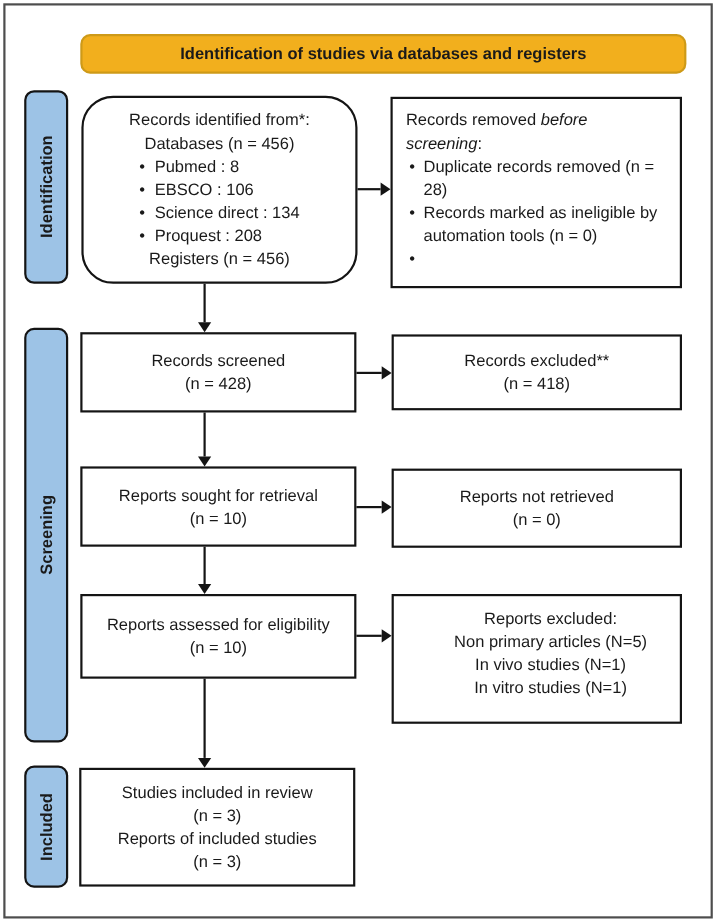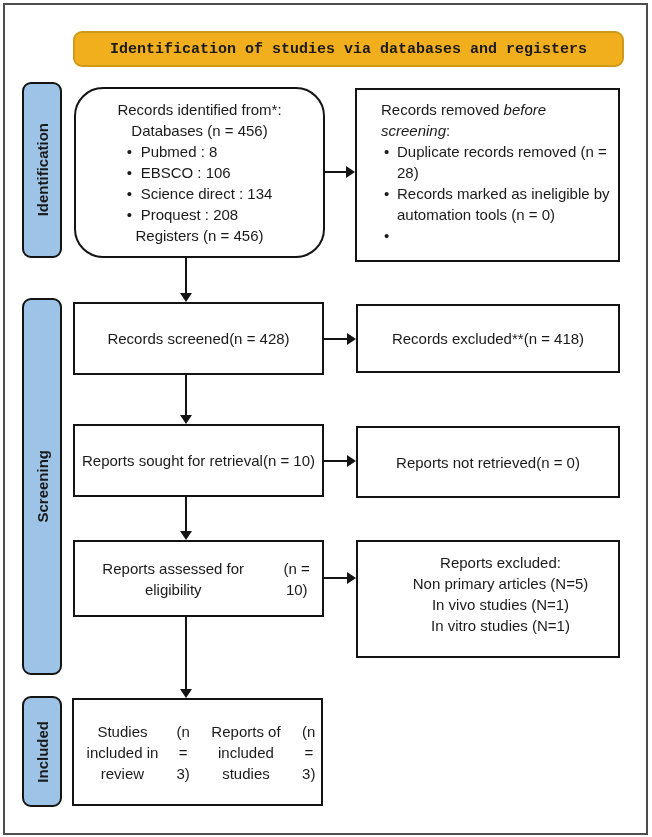--- a/index.html
+++ b/index.html
@@ -5,45 +5,45 @@
   html, body { margin: 0; padding: 0; background: #ffffff; }
   body { font-family: "Liberation Sans", sans-serif; color: #1a1a1a; }
 
   .stage { position: relative; width: 652px; height: 837px; background: #ffffff; overflow: hidden; }
   .frame { position: absolute; left: 3px; top: 3px; width: 641px; height: 828px; border: 2px solid #4d4d4d; background: #ffffff; }
 
   .banner {
     position: absolute; left: 73px; top: 31px; width: 551px; height: 36px;
     background: #F2AF1D; border: 2px solid #CE9A18; border-radius: 9px;
     display: flex; align-items: center; justify-content: center;
-    font-weight: bold; font-size: 15px; box-sizing: border-box; font-family: Liberation Mono, monospace;
+    font-weight: bold; font-size: 15px; box-sizing: border-box;
   }
 
   .sidebox {
     position: absolute; left: 22px; width: 40px;
     background: #9DC3E6; border: 2.5px solid #141414; border-radius: 9px;
     box-sizing: border-box;
     display: flex; align-items: center; justify-content: center;
   }
   .sidebox span {
     writing-mode: vertical-rl; transform: rotate(180deg);
     font-weight: bold; font-size: 15px; white-space: nowrap;
   }
   .side-id  { top: 82px;  height: 176px; }
   .side-scr { top: 298px; height: 377px; }
   .side-inc { top: 696px; height: 111px; }
 
   .wbox {
     position: absolute; background: #ffffff; border: 2.5px solid #141414;
     box-sizing: border-box; font-size: 15px; line-height: 21px;
   }
-  .center-2 { display: flex; align-items: center; justify-content: center; text-align: center; }
+  .center-2 { display: flex; flex-direction: column; align-items: center; justify-content: center; text-align: center; }
 
   .b1  { left: 74px;  top: 87px;  width: 251px; height: 171px; text-align: center; padding-top: 10px; border-radius: 29px; }
-  .b1r { left: 355px; top: 88px;  width: 265px; height: 174px; padding: 9px 8px 0 24px; text-align: left; }
+  .b1r { left: 355px; top: 88px;  width: 265px; height: 174px; padding: 9px 8px 0 12px; text-align: left; }
   .b2  { left: 73px;  top: 302px; width: 251px; height: 73px; }
   .b2r { left: 356px; top: 304px; width: 264px; height: 69px; }
   .b3  { left: 73px;  top: 424px; width: 251px; height: 73px; }
   .b3r { left: 356px; top: 426px; width: 264px; height: 72px; }
   .b4  { left: 73px;  top: 540px; width: 251px; height: 77px; }
   .b4r { left: 356px; top: 540px; width: 264px; height: 118px; padding-top: 10px; text-align: center; padding-left: 25px; }
   .b5  { left: 72px;  top: 698px; width: 251px; height: 108px; }
 
   .bullets { display: inline-block; text-align: left; margin-top: 0; }
   .bli { white-space: nowrap; }

